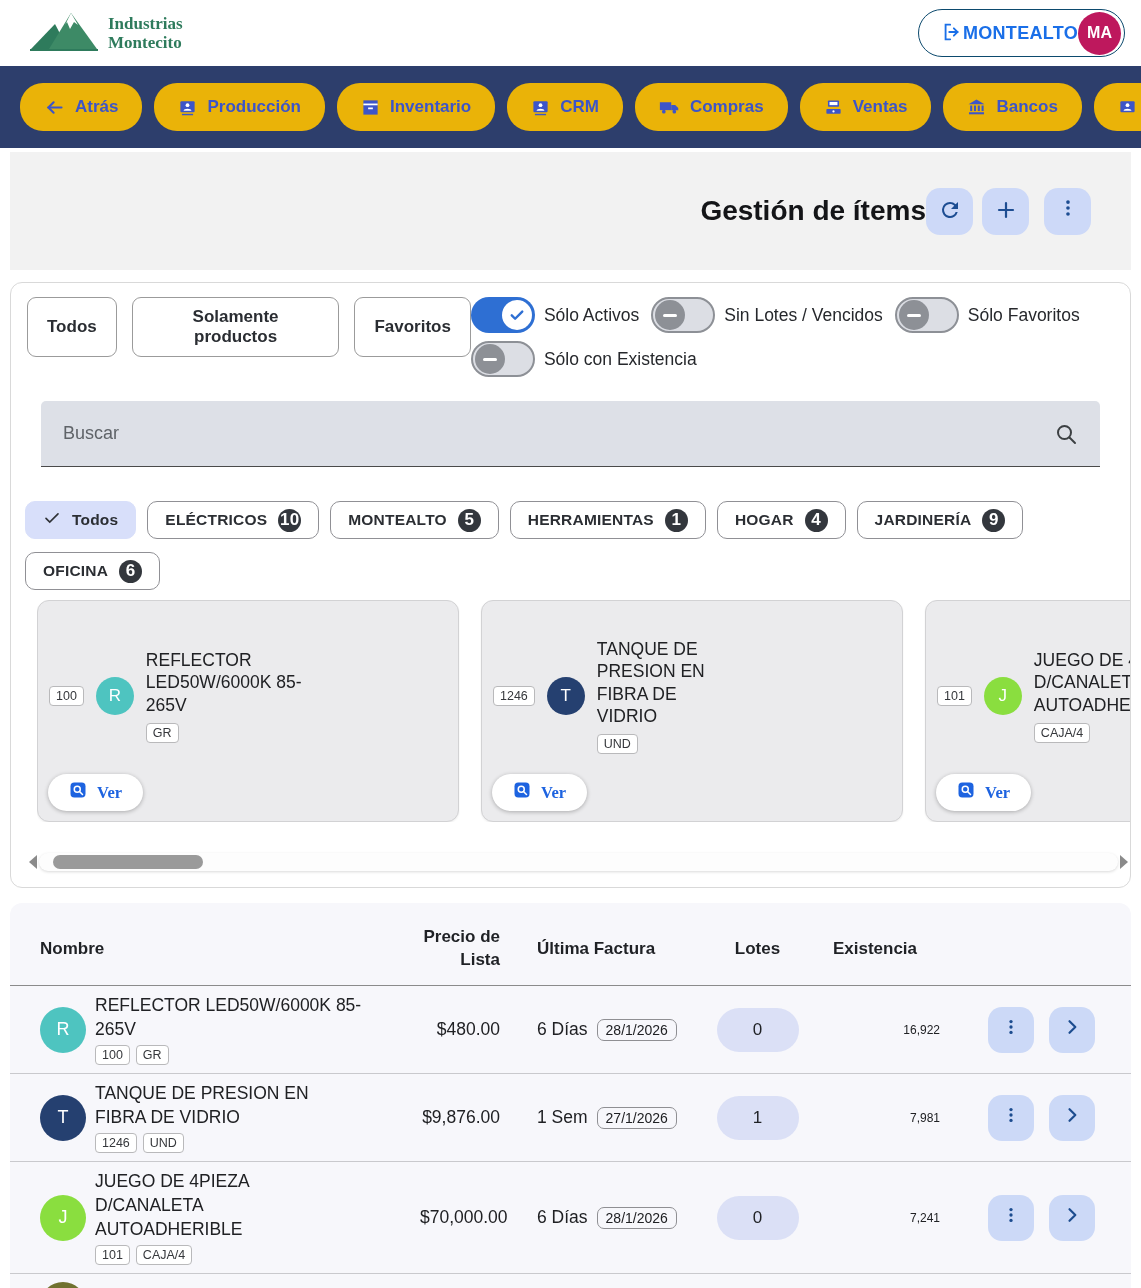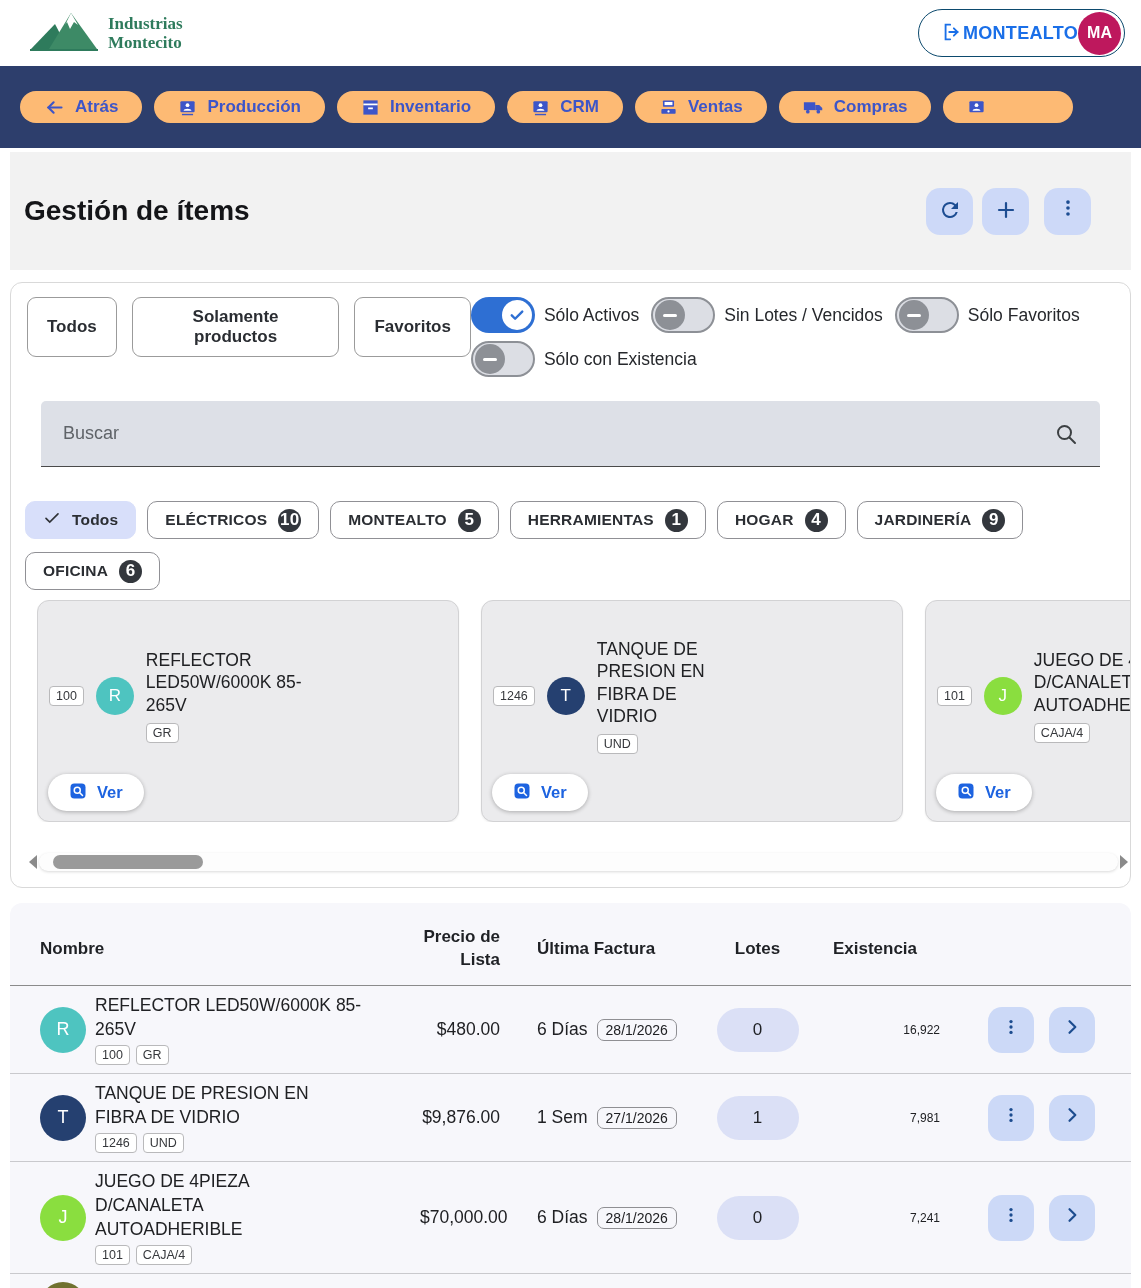--- a/index.html
+++ b/index.html
@@ -14,29 +14,29 @@
     line-height:1.12; font-weight:bold; }
   .account-pill { height:48px; border:1px solid #0c4a6e; border-radius:24px; background:#fff;
     display:flex; align-items:center; padding:0 3px 0 22px; cursor:pointer; }
   .account-label { color:#1a6fe8; font-weight:bold; font-size:18px; letter-spacing:.3px; }
   .avatar-ma { width:43px; height:43px; border-radius:50%; background:#9c2bad; color:#fff;
     font-weight:bold; font-size:16px; display:flex; align-items:center; justify-content:center; }
 
   
   .navbar { height:82px; background:#2d3e6c; display:flex; align-items:center; gap:12px;
     padding-left:20px; overflow:hidden; }
-  .nav-pill { flex:0 0 auto; height:32px; border:none; border-radius:23px; background:#fdba74;
+  .nav-pill { flex:0 0 auto; height:48px; border:none; border-radius:23px; background:#eab308;
     color:#3d55c8; font-weight:bold; font-size:17px; font-family:inherit;
     display:flex; align-items:center; gap:10px; padding:0 24px; cursor:pointer; white-space:nowrap; }
   .nav-pill .nico { display:flex; }
   .nav-pill.partial { width:130px; }
 
   
   .titlebar { margin:4px 10px 12px; height:118px; background:#f2f2f2; display:flex;
-    align-items:center; justify-content:space-between; padding:0 40px 0 14px; }
+    align-items:center; justify-content:flex-end; padding:0 40px 0 14px; }
   .page-title { font-size:28px; font-weight:bold; color:#141518; }
   .title-actions { display:flex; gap:9px; align-items:center; }
   .sq-btn { width:47px; height:47px; border:none; border-radius:14px; background:#cdd9f8;
     color:#1d4d92; display:flex; align-items:center; justify-content:center; cursor:pointer; }
   .sq-btn.kebab { margin-left:6px; font-size:23px; font-weight:bold; }
 
   
   .filter-card { margin:0 10px; height:606px; background:#fff; border:1px solid #d9d9d9;
     border-radius:12px; padding-top:14px; }
   .filter-row1 { display:flex; justify-content:space-between; align-items:flex-start; padding:0 16px; }
@@ -75,21 +75,21 @@
   .mini-badge { display:inline-block; border:1px solid #b9b9bb; background:#fff; border-radius:4px;
     font-size:12.5px; padding:2px 6px; color:#36383c; white-space:nowrap; }
   .card-avatar { width:38px; height:38px; border-radius:50%; color:#fff; font-size:17px;
     display:flex; align-items:center; justify-content:center; flex:0 0 auto; }
   .card-text-wrap { min-width:0; }
   .card-name { font-size:17.5px; line-height:1.28; max-width:178px; }
   .card-unit { margin-top:7px; }
   .ver-btn { position:absolute; left:10px; bottom:10px; height:37px; border:none; border-radius:19px;
     background:#fff; box-shadow:0 1px 4px rgba(0,0,0,.28); display:flex; align-items:center;
     gap:10px; padding:0 21px; color:#1d63e0; font-weight:bold; font-size:16.5px;
-    font-family:Liberation Sans, sans-serif; cursor:pointer; }
+    font-family:Liberation Serif, serif; cursor:pointer; }
 
   .hscroll { display:flex; align-items:center; margin:30px 2px 0 18px; height:20px; gap:2px; }
   .scroll-arrow { width:0; height:0; border-top:7px solid transparent; border-bottom:7px solid transparent; cursor:pointer; }
   .scroll-arrow.left { border-right:8px solid #8a8a8a; }
   .scroll-arrow.right { border-left:8px solid #8a8a8a; }
   .scroll-track { flex:1; height:18px; background:#fdfdfd; border-radius:9px; position:relative;
     box-shadow:0 1px 3px rgba(0,0,0,.15); }
   .scroll-thumb { position:absolute; left:14px; top:2px; width:150px; height:14px;
     background:#9a9a9a; border-radius:7px; cursor:grab; }
 
@@ -187,39 +187,52 @@
           <rect x="3" y="4" width="18" height="14" rx="1.5" fill="#3d55c8"></rect>
           <circle cx="12" cy="9" r="2.4" fill="#fff"></circle>
           <path d="M7 16c0-3.4 10-3.4 10 0z" fill="#fff"></path>
           <rect x="5" y="20" width="14" height="1.8" fill="#3d55c8"></rect>
         </svg>
     </span>
     <span>CRM</span>
   </button>
   <button class="nav-pill">
     <span class="nico">
+      <svg width="21" height="21" viewBox="0 0 24 24" fill="#3d55c8">
+          <path d="M1 6h13v9H1z"></path>
+          <path d="M14 9h4.5l3.5 3.5V15h-8z"></path>
+          <circle cx="5.5" cy="16.8" r="2.1"></circle>
+          <circle cx="17.5" cy="16.8" r="2.1"></circle>
+        </svg>
+    </span>
+    <span>Compras</span>
+  </button>
+  <button class="nav-pill">
+    <span class="nico">
       <svg width="19" height="19" viewBox="0 0 24 24">
           <rect x="5" y="3" width="14" height="8" rx="1" fill="#3d55c8"></rect>
           <rect x="7" y="5" width="10" height="4" fill="#fff"></rect>
           <rect x="3" y="14" width="18" height="6" rx="1" fill="#3d55c8"></rect>
           <circle cx="12" cy="17" r="1.4" fill="#fff"></circle>
         </svg>
     </span>
     <span>Ventas</span>
   </button>
   <button class="nav-pill">
     <span class="nico">
-      <svg width="21" height="21" viewBox="0 0 24 24" fill="#3d55c8">
-          <path d="M1 6h13v9H1z"></path>
-          <path d="M14 9h4.5l3.5 3.5V15h-8z"></path>
-          <circle cx="5.5" cy="16.8" r="2.1"></circle>
-          <circle cx="17.5" cy="16.8" r="2.1"></circle>
-        </svg>
-    </span>
-    <span>Compras</span>
+      <svg width="19" height="19" viewBox="0 0 24 24" fill="#3d55c8">
+          <path d="M12 2L2 8h20z"></path>
+          <rect x="4" y="9.5" width="2.6" height="7"></rect>
+          <rect x="8.8" y="9.5" width="2.6" height="7"></rect>
+          <rect x="13.6" y="9.5" width="2.6" height="7"></rect>
+          <rect x="18.4" y="9.5" width="2.6" height="7"></rect>
+          <rect x="2.5" y="18" width="19" height="2.6"></rect>
+        </svg>
+    </span>
+    <span>Bancos</span>
   </button>
   <button class="nav-pill partial">
     <span class="nico">
       <svg width="19" height="19" viewBox="0 0 24 24">
           <rect x="3" y="4" width="18" height="14" rx="1.5" fill="#3d55c8"></rect>
           <circle cx="12" cy="9" r="2.4" fill="#fff"></circle>
           <path d="M7 16c0-3.4 10-3.4 10 0z" fill="#fff"></path>
         </svg>
     </span>
     <span></span>

